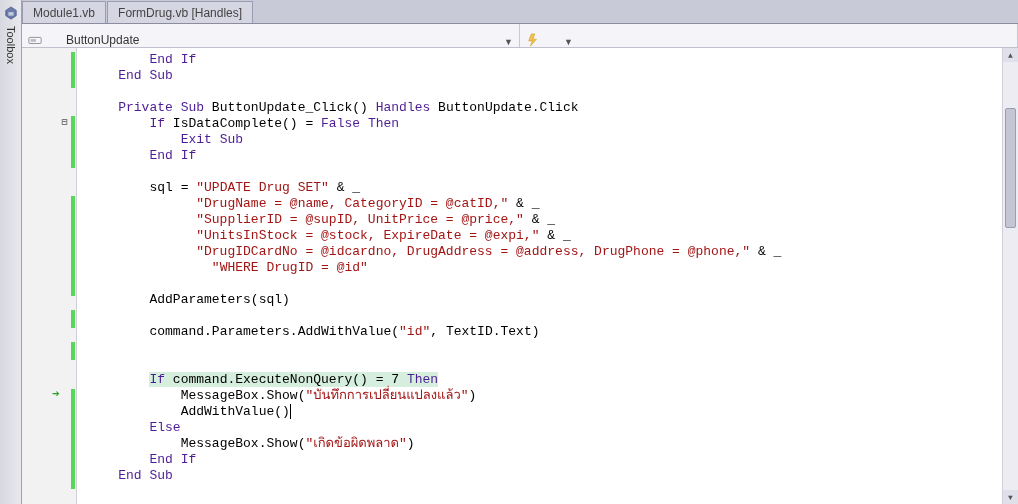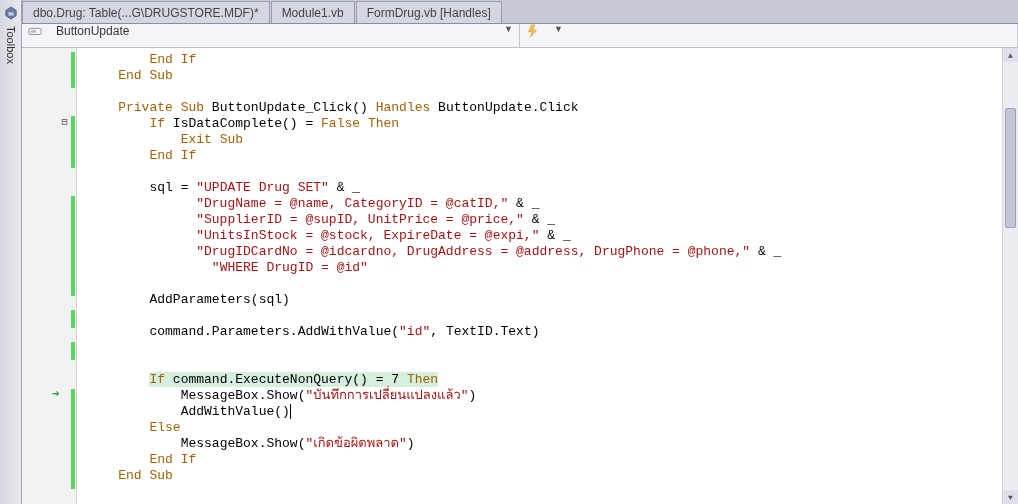--- a/index.html
+++ b/index.html
@@ -81,24 +81,24 @@
   height: 24px;
   display: flex;
   border-bottom: 1px solid #c0c0cc;
   background: #f5f5f9;
   font-family: 'Segoe UI', Tahoma, sans-serif;
   font-size: 12px;
 }
 .dd {
   flex: 1;
   display: flex;
-  align-items: flex-start;
+  align-items: flex-end;
   padding: 0 6px;
   border-right: 1px solid #c8c8d4;
-  gap: 14px;
+  gap: 24px;
   cursor: pointer;
 }
 .dd-icon {
   width: 14px; height: 14px;
   display: inline-flex;
   align-items: center;
   justify-content: center;
 }
 .dd-text { flex: 1; color: #333; }
 .dd-arrow { color: #555; font-size: 9px; }
@@ -136,21 +136,21 @@
   font-size: 13px;
 }
 .code {
   flex: 1;
   padding: 4px 0 0 10px;
   white-space: pre;
   line-height: 16px;
   font-size: 13px;
   overflow: hidden;
 }
-.kw { color: #a16207; }
+.kw { color: #4c1d95; }
 .str { color: #a31515; }
 .plain { color: #000; }
 .hl { background: #d6eedd; }
 .scrollbar-v {
   position: absolute;
   right: 0; top: 48px; bottom: 0;
   width: 16px;
   background: #ececf2;
   border-left: 1px solid #d0d0d8;
 }
@@ -183,23 +183,20 @@
     <svg viewBox="0 0 16 16">
         <path d="M2 5 L8 1 L14 5 L14 11 L8 15 L2 11 Z" fill="#6a7aaa" stroke="#3a4a7a" stroke-width="0.7"></path>
         <path d="M5 7 L11 7 L11 11 L5 11 Z" fill="#fff" opacity="0.6"></path>
       </svg>
   </span>
   <span class="toolbox-label">Toolbox</span>
 </div>
 
 <div class="main">
   <div class="tabs">
-    <div class="tab">
-        <span>dbo.Drug: Table(...G\DRUGSTORE.MDF)*</span>
-      </div>
     <div class="tab">
         <span>Module1.vb</span>
       </div>
     <div class="tab">
         <span>FormDrug.vb [Handles]</span>
       </div>
   </div>
 
   <div class="dropdowns">
     <div class="dd">

